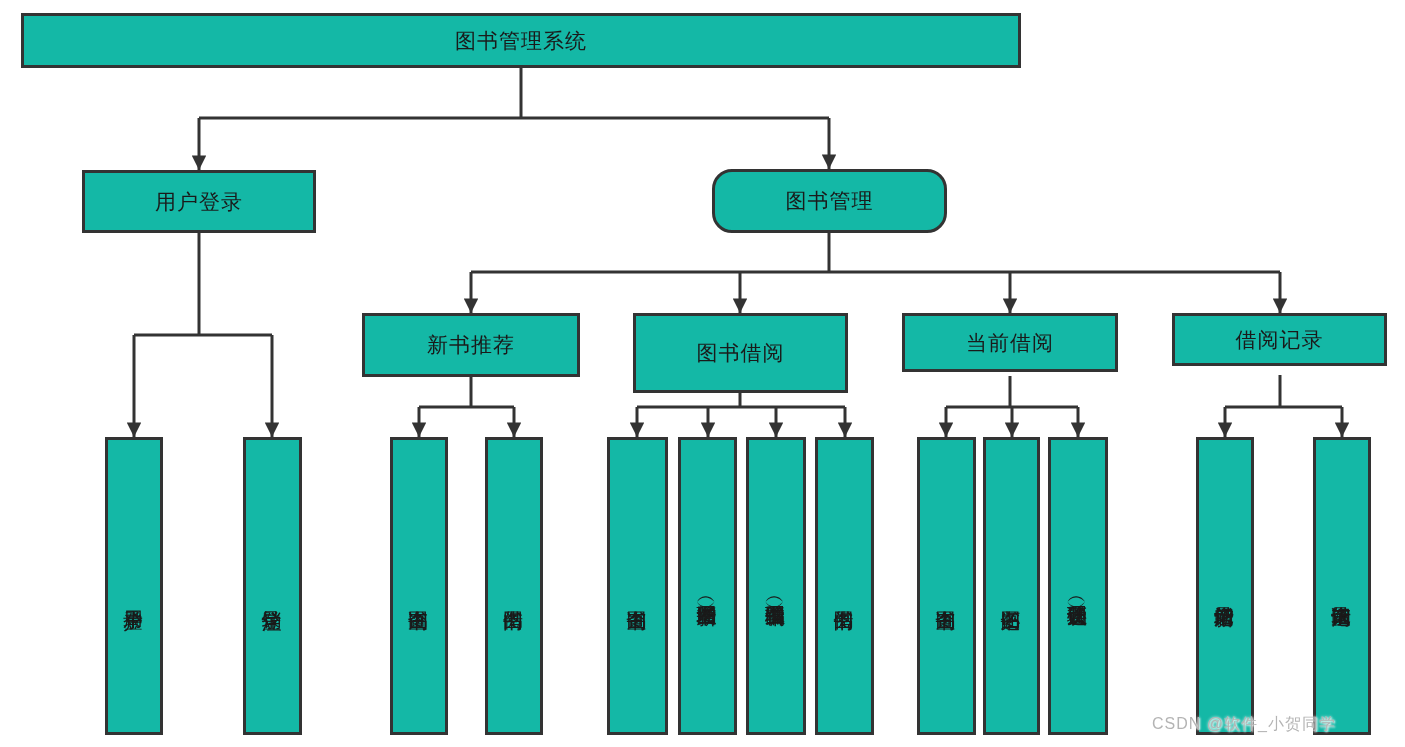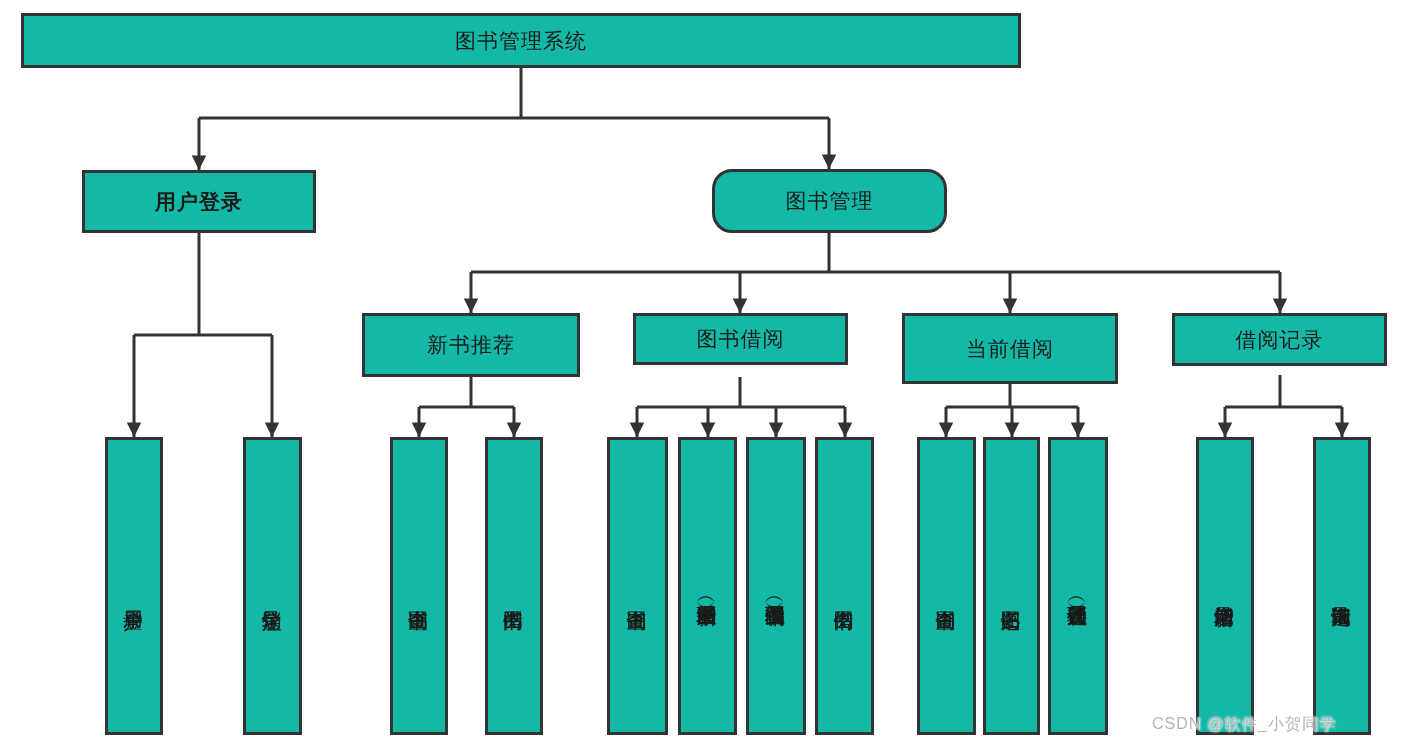--- a/index.html
+++ b/index.html
@@ -104,34 +104,34 @@
       <path d="M1225 407 H1342"></path>
       <path d="M1225 407 V437" marker-end="url(#arrow)"></path>
       <path d="M1342 407 V437" marker-end="url(#arrow)"></path>
     </g>
   </svg>
 
   <div class="box" style="left:21px; top:13px; width:1000px; height:55px;">
     <span>图书管理系统</span>
   </div>
 
-  <div class="box" style="left:82px; top:170px; width:234px; height:63px;font-weight:bold;">
+  <div class="box" style="left:82px; top:170px; width:234px; height:63px;">
     <span>用户登录</span>
   </div>
   <div class="box" style="left:712px; top:169px; width:235px; height:64px;border-radius:20px;">
     <span>图书管理</span>
   </div>
 
   <div class="box" style="left:362px; top:313px; width:218px; height:64px;">
     <span>新书推荐</span>
   </div>
-  <div class="box" style="left:633px; top:313px; width:215px; height:52px;">
+  <div class="box" style="left:633px; top:313px; width:215px; height:80px;">
     <span>图书借阅</span>
   </div>
-  <div class="box" style="left:902px; top:313px; width:216px; height:71px;">
+  <div class="box" style="left:902px; top:313px; width:216px; height:59px;">
     <span>当前借阅</span>
   </div>
   <div class="box" style="left:1172px; top:313px; width:215px; height:53px;">
     <span>借阅记录</span>
   </div>
 
   <div class="box leaf" style="left:105px; top:437px; width:58px; height:298px;">
     <span class="v ls4">用户登录</span>
   </div>
   <div class="box leaf" style="left:243px; top:437px; width:59px; height:298px;">

